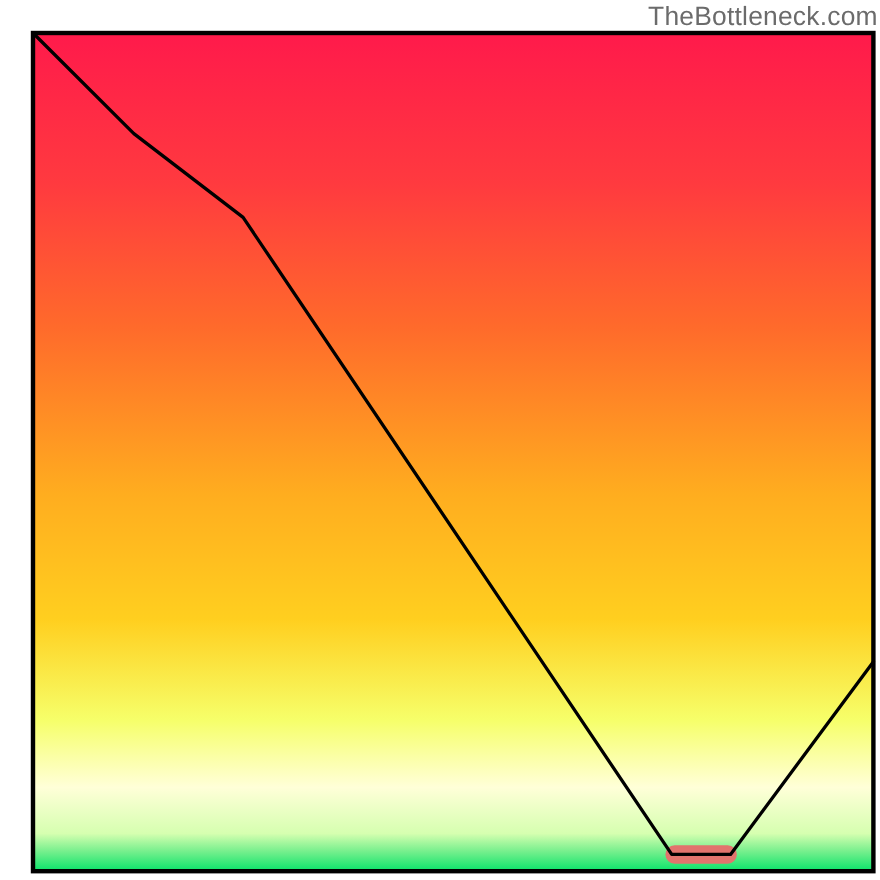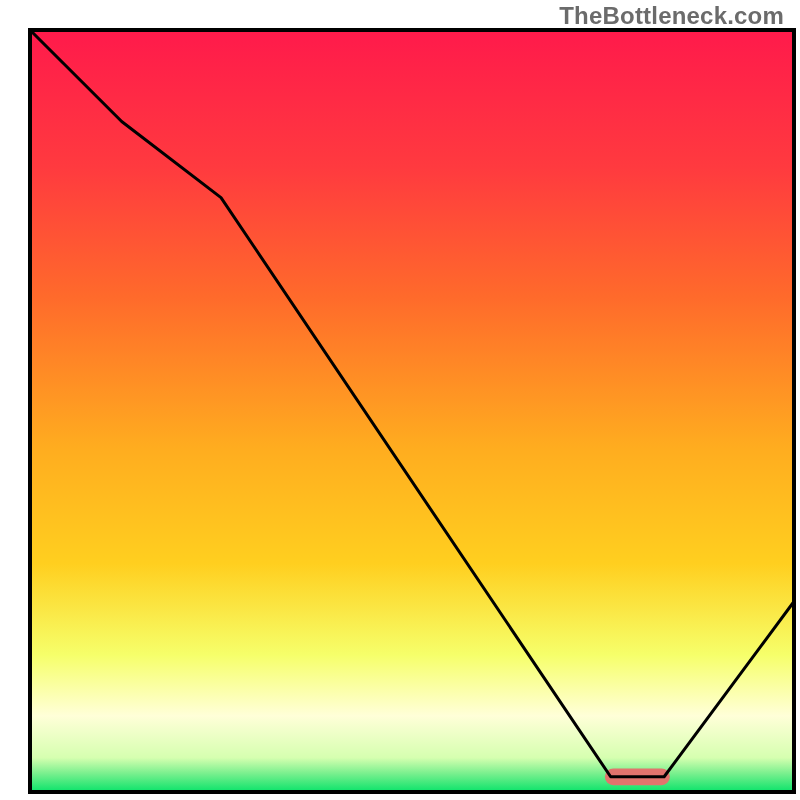--- a/index.html
+++ b/index.html
@@ -12,23 +12,23 @@
     overflow: hidden;
   }
   .frame {
     position: relative;
     width: 800px;
     height: 800px;
   }
   .watermark {
     position: absolute;
     top: 2px;
-    right: 16px;
+    right: 2px;
     font-size: 24px;
-    font-weight: 700;
+    font-weight: 400;
     color: #6b6b6b;
     letter-spacing: 0.2px;
   }
   svg {
     display: block;
   }
 </style>
 </head>
 <body>
 

